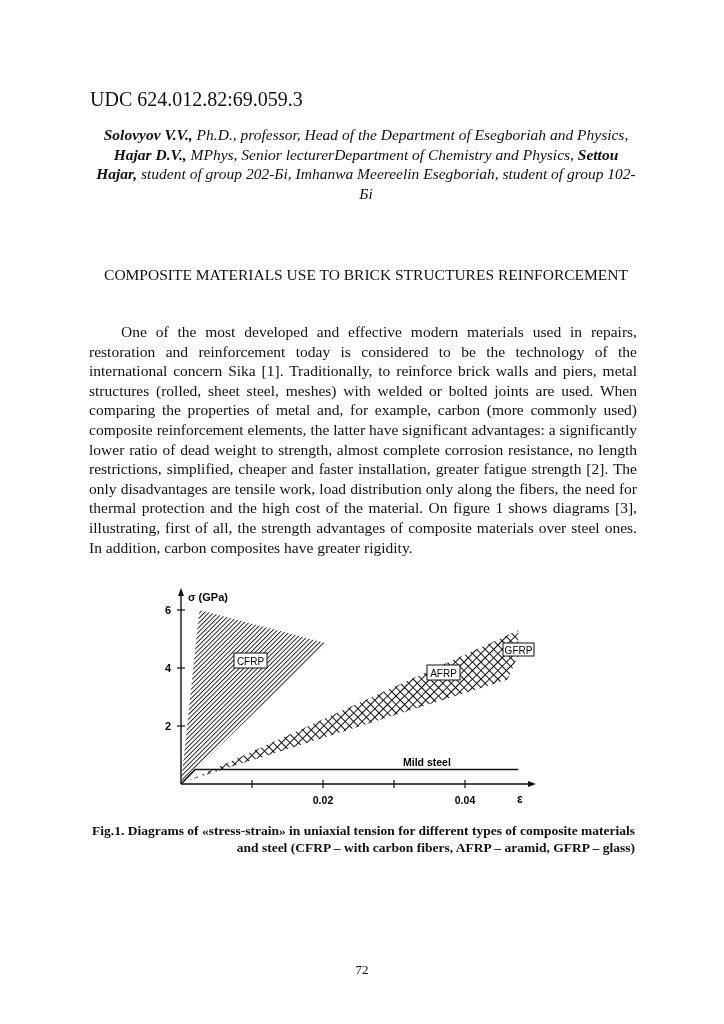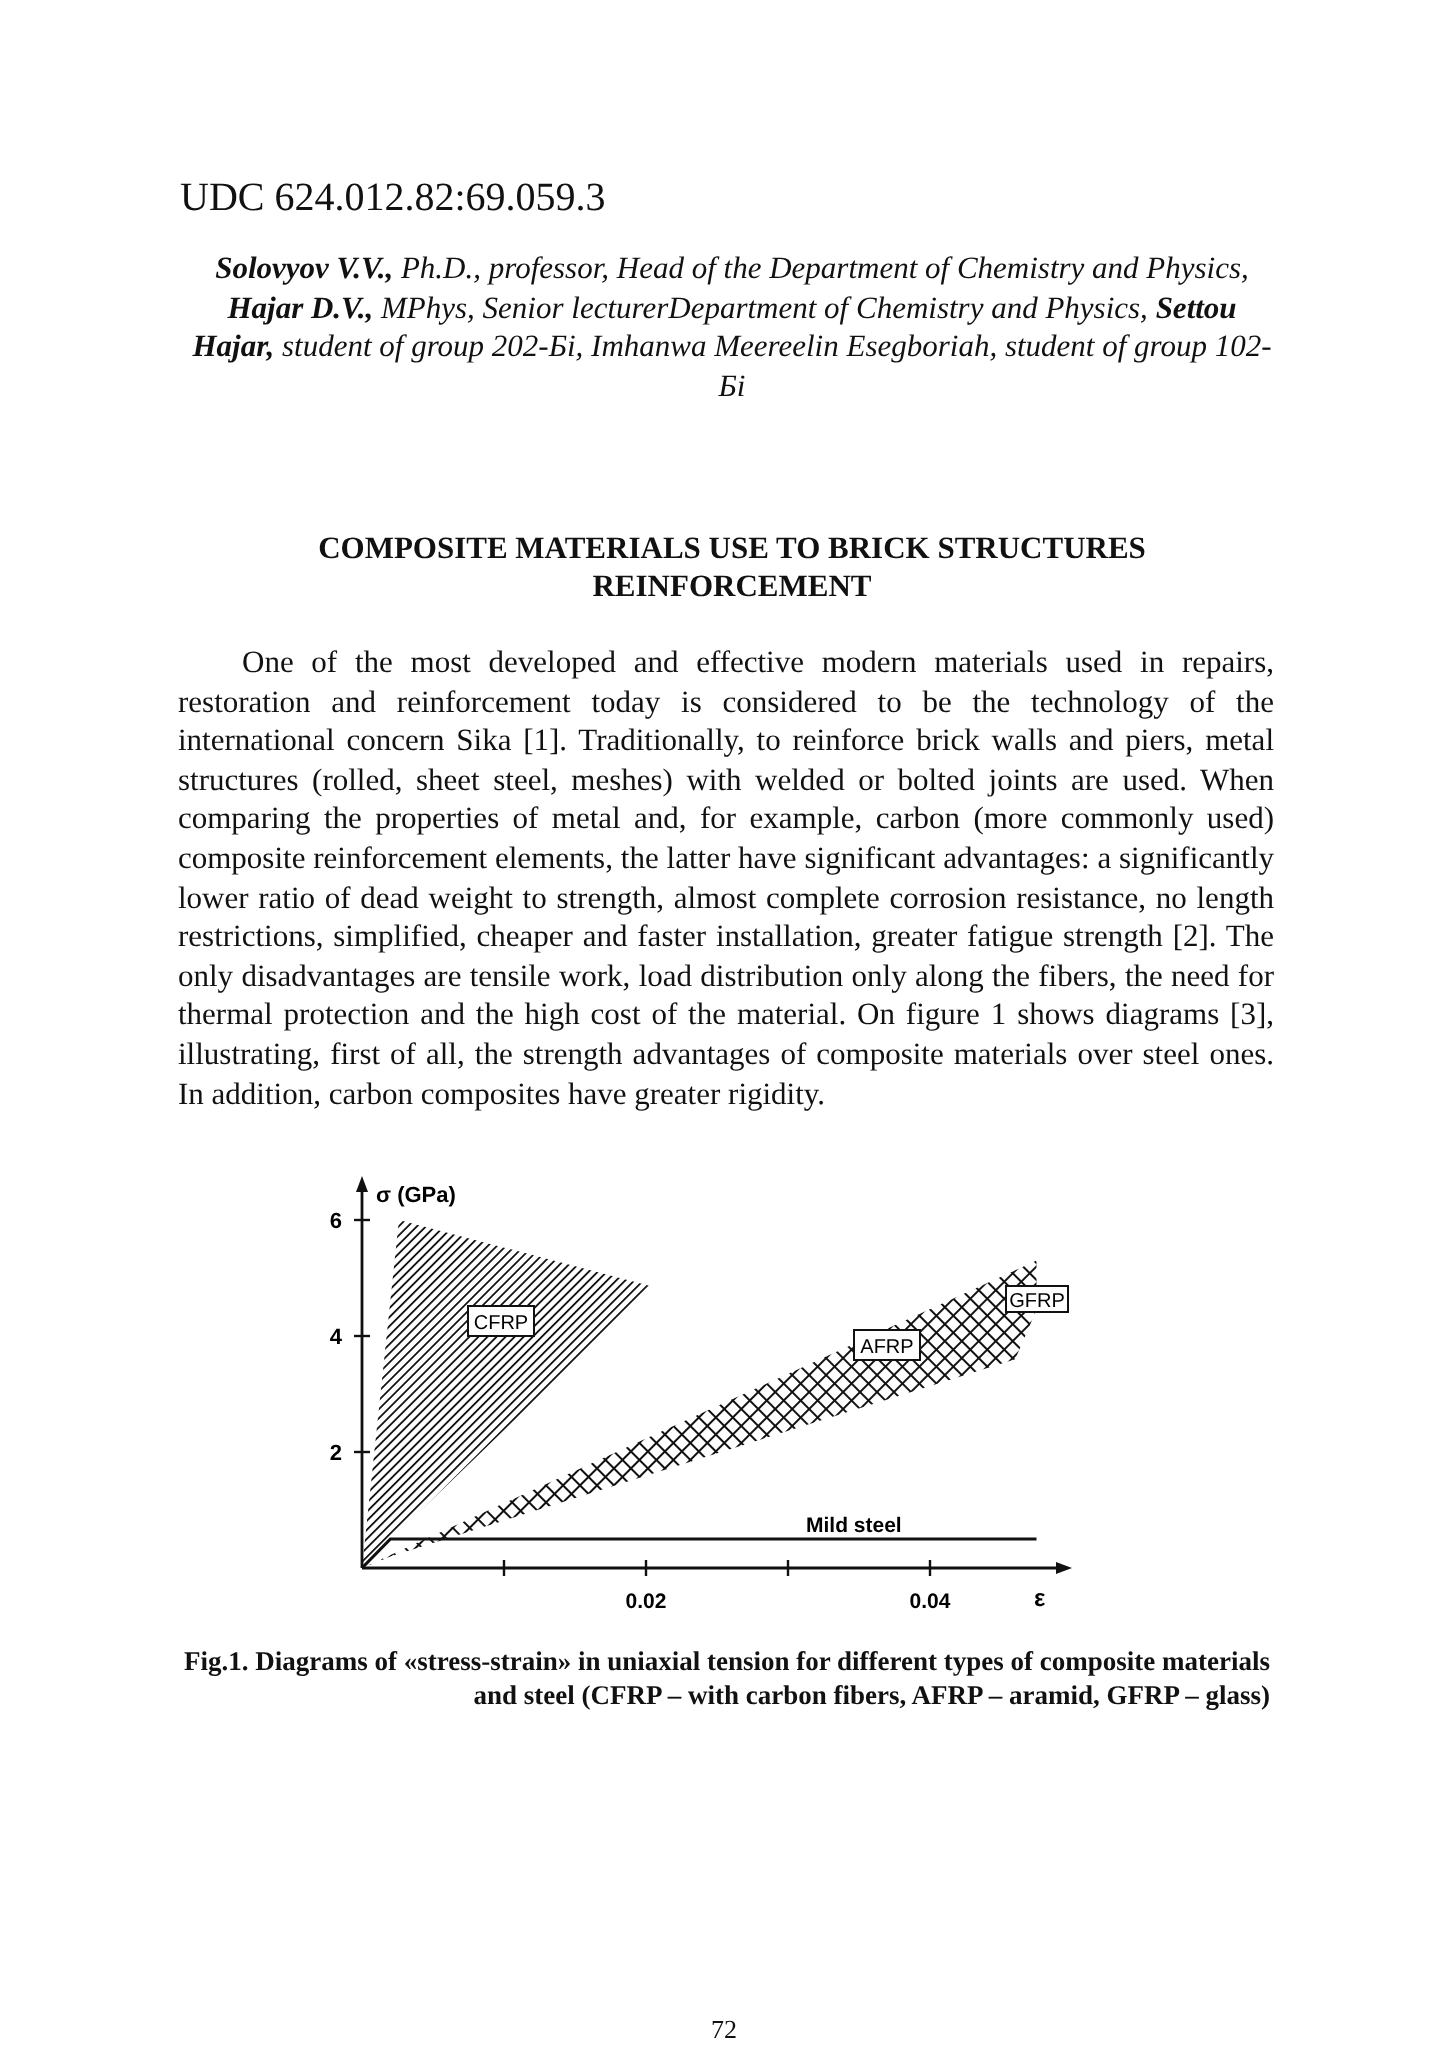--- a/index.html
+++ b/index.html
@@ -3,37 +3,37 @@
 <meta charset="utf-8">
 <style>
   html, body { margin:0; padding:0; background:#ffffff; }
   body { width:724px; height:1024px; position:relative; overflow:hidden;
          font-family:"Liberation Serif", "DejaVu Serif", serif; color:#111; }
   .udc { position:absolute; left:90px; top:88px; font-size:20px; }
   .authors { position:absolute; left:96px; top:125px; width:540px; text-align:center;
              font-size:15.5px; line-height:19.5px; font-style:italic; }
   .authors b { font-weight:bold; }
   .title { position:absolute; left:96px; top:265px; width:540px; text-align:center;
-           font-weight:bold; font-size:15.5px; line-height:19px; }
+           font-weight:normal; font-size:15.5px; line-height:19px; }
   .body-text { position:absolute; left:89px; top:322px; width:548px; text-align:justify;
                font-size:15.5px; line-height:19.6px; }
   .body-text p { margin:0; text-indent:32px; }
   .figure { position:absolute; left:150px; top:585px; width:400px; height:230px; }
   .caption { position:absolute; left:90px; top:822px; width:545px; text-align:right;
              font-weight:bold; font-size:13.5px; line-height:17px; }
-  .page-num { position:absolute; left:0; width:724px; top:962px; text-align:center; font-size:13px;margin-top:45px; }
+  .page-num { position:absolute; left:0; width:724px; top:962px; text-align:center; font-size:13px; }
   svg text { font-family:"Liberation Sans", "DejaVu Sans", sans-serif; }
 </style>
 </head>
 <body>
 
 <div class="udc">UDC 624.012.82:69.059.3</div>
 
 <div class="authors">
-  <b>Solovyov V.V.,</b><span> Ph.D., professor, Head of the Department of Chemistry and Physics, </span><b>Hajar D.V.,</b><span> MPhys, Senior lecturerDepartment of Chemistry and Physics, </span><b>Settou Hajar,</b><span> student of group 202-Бі, Imhanwa Meereelin Esegboriah, student of group 102-Бі</span><br>
+  <b>Solovyov V.V.,</b><span> Ph.D., professor, Head of the Department of Esegboriah and Physics, </span><b>Hajar D.V.,</b><span> MPhys, Senior lecturerDepartment of Chemistry and Physics, </span><b>Settou Hajar,</b><span> student of group 202-Бі, Imhanwa Meereelin Esegboriah, student of group 102-Бі</span><br>
 </div>
 
 <div class="title">COMPOSITE MATERIALS USE TO BRICK STRUCTURES REINFORCEMENT</div>
 
 <div class="body-text">
   <p>One of the most developed and effective modern materials used in repairs, restoration and reinforcement today is considered to be the technology of the international concern Sika [1]. Traditionally, to reinforce brick walls and piers, metal structures (rolled, sheet steel, meshes) with welded or bolted joints are used. When comparing the properties of metal and, for example, carbon (more commonly used) composite reinforcement elements, the latter have significant advantages: a significantly lower ratio of dead weight to strength, almost complete corrosion resistance, no length restrictions, simplified, cheaper and faster installation, greater fatigue strength [2]. The only disadvantages are tensile work, load distribution only along the fibers, the need for thermal protection and the high cost of the material. On  figure 1 shows diagrams [3], illustrating, first of all, the strength advantages of composite materials over steel ones. In addition, carbon composites have greater rigidity.</p>
 </div>
 
 <div class="figure">
   <svg id="chart" width="400" height="230" viewBox="0 0 400 230">

